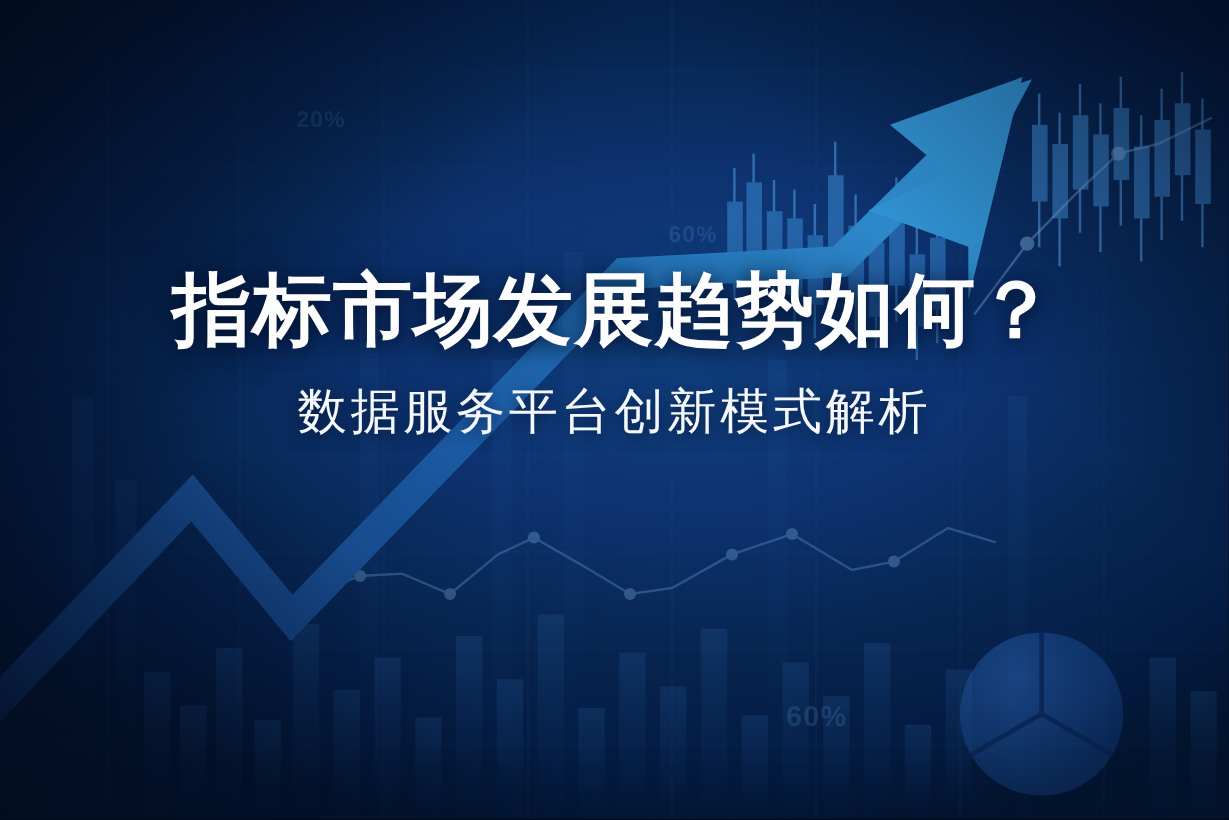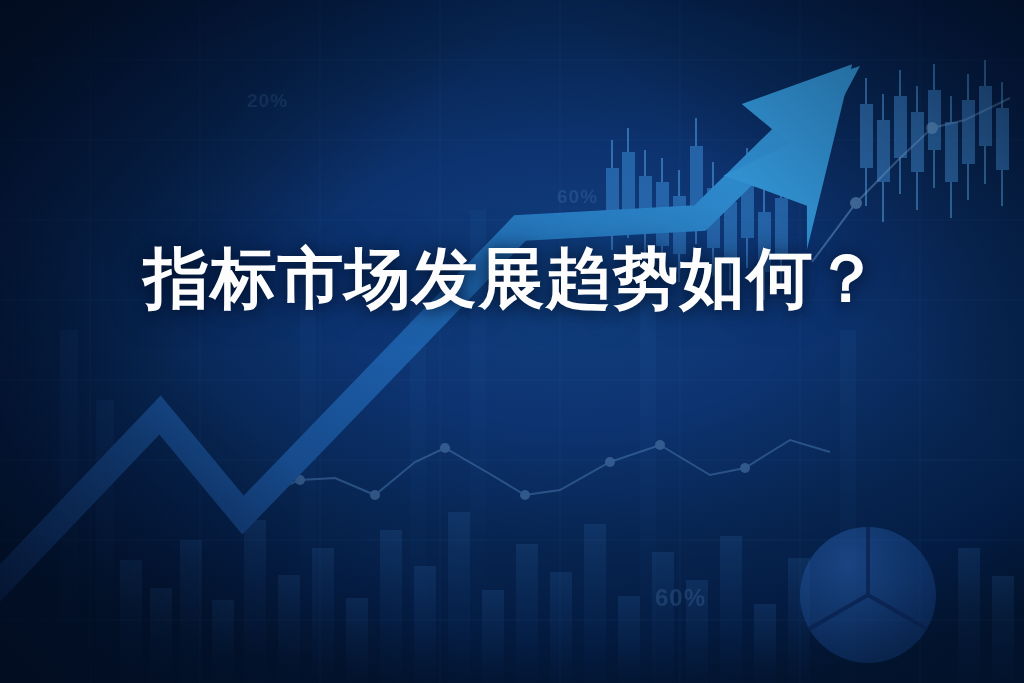--- a/index.html
+++ b/index.html
@@ -41,21 +41,21 @@
       linear-gradient(225deg, rgba(2,12,32,0.55) 0%, rgba(2,12,32,0.0) 28%);
   }
   .bg-grid {
     opacity: .30;
   }
 
   
   .text-block {
     position: absolute;
     left: 0;
-    top: 244px;
+    top: 224px;
     width: 1024px;
     text-align: center;
     z-index: 40;
   }
   .headline {
     margin: 0;
     font-size: 66px;
     line-height: 1.04;
     font-weight: 700;
     letter-spacing: 1px;
@@ -254,15 +254,16 @@
 
   <div class="pct" style="left:247px; top:90px;">20%</div>
   <div class="pct" style="left:557px; top:186px;">60%</div>
   <div class="pct" style="left:655px; top:584px; font-size:24px;">60%</div>
 
   <div class="layer bg-corner-dark" style="z-index:30"></div>
   <div class="layer bg-vignette" style="z-index:31"></div>
 
   <div class="text-block">
     <h1 class="headline">指标市场发展趋势如何？</h1>
+    <p class="subline">数据服务平台创新模式解析</p>
   </div>
 
 </div>
 
 </body></html>

